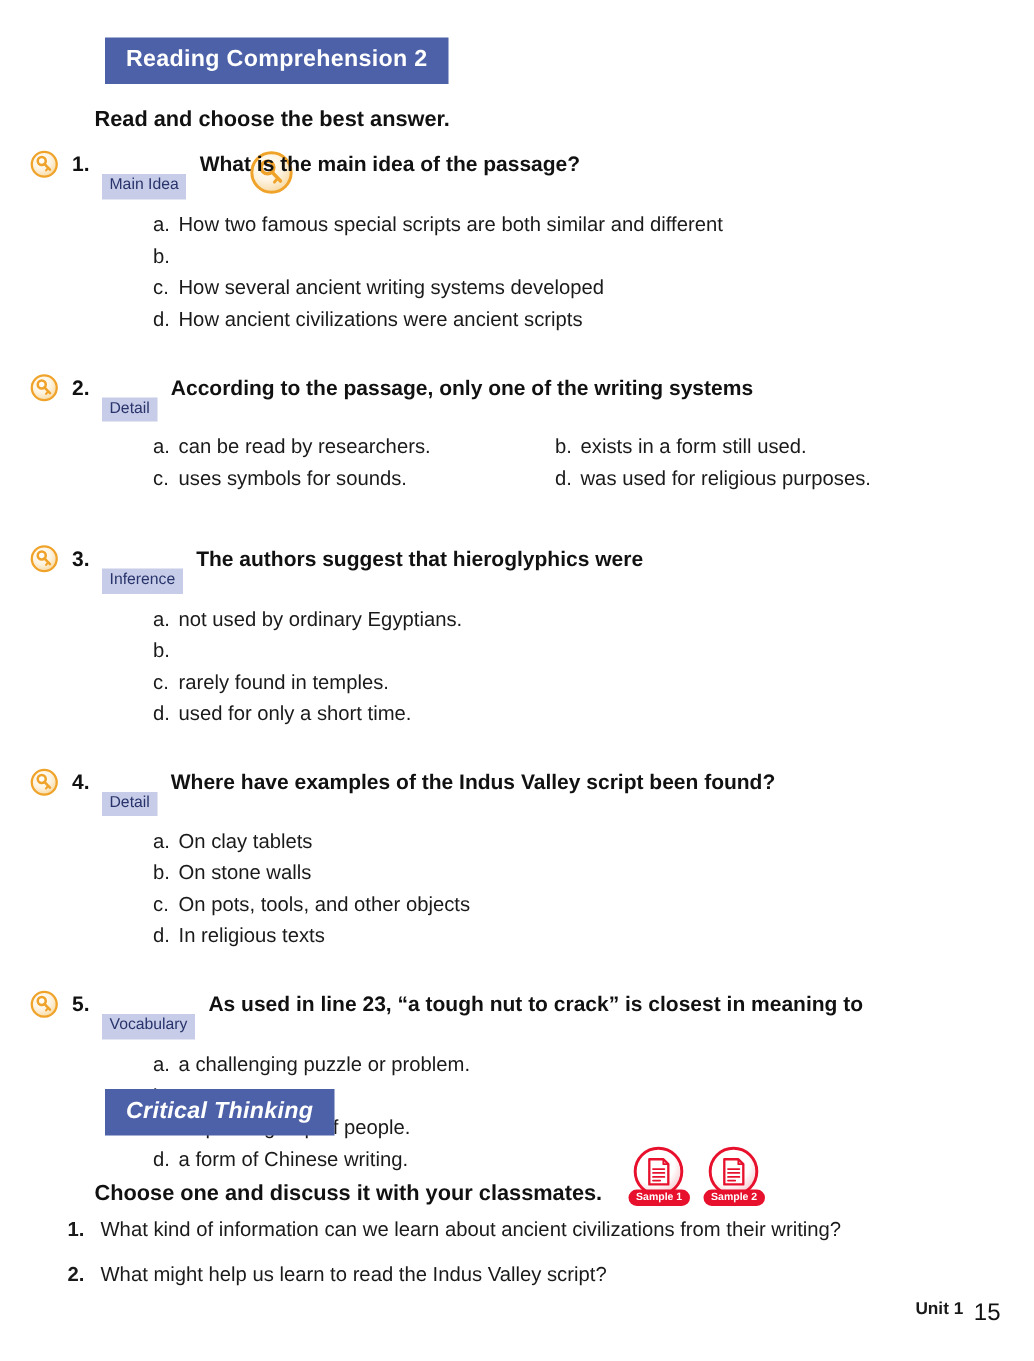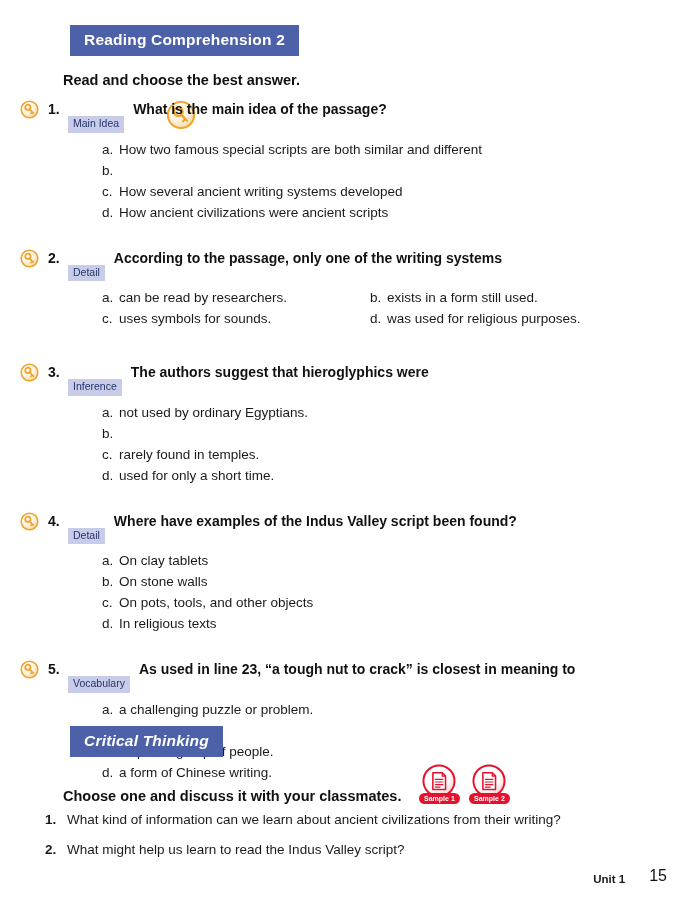--- a/index.html
+++ b/index.html
@@ -101,21 +101,21 @@
     position: relative;
     z-index: 2;
   }
 
   
   #ct-list { position: absolute; left: 45px; top: 805px; width: 620px; }
   .ct-item { display: flex; font-size: 13.5px; line-height: 30px; color: #1a1a1a; }
   .ct-num { font-weight: bold; width: 22px; flex: 0 0 22px; }
 
   
-  #footer { position: absolute; right: 22px; bottom: 22px; display: flex; align-items: flex-end; gap: 24px; }
+  #footer { position: absolute; right: 22px; bottom: 22px; display: flex; align-items: flex-start; gap: 7px; }
   .foot-unit { font-size: 11.5px; font-weight: bold; color: #1a1a1a; }
   .foot-page { font-size: 16px; font-weight: normal; color: #111; }
 </style>
 </head>
 <body>
 
 <div class="page">
 
   <div id="rc-banner-wrap">
     <div class="banner">Reading Comprehension 2</div>

